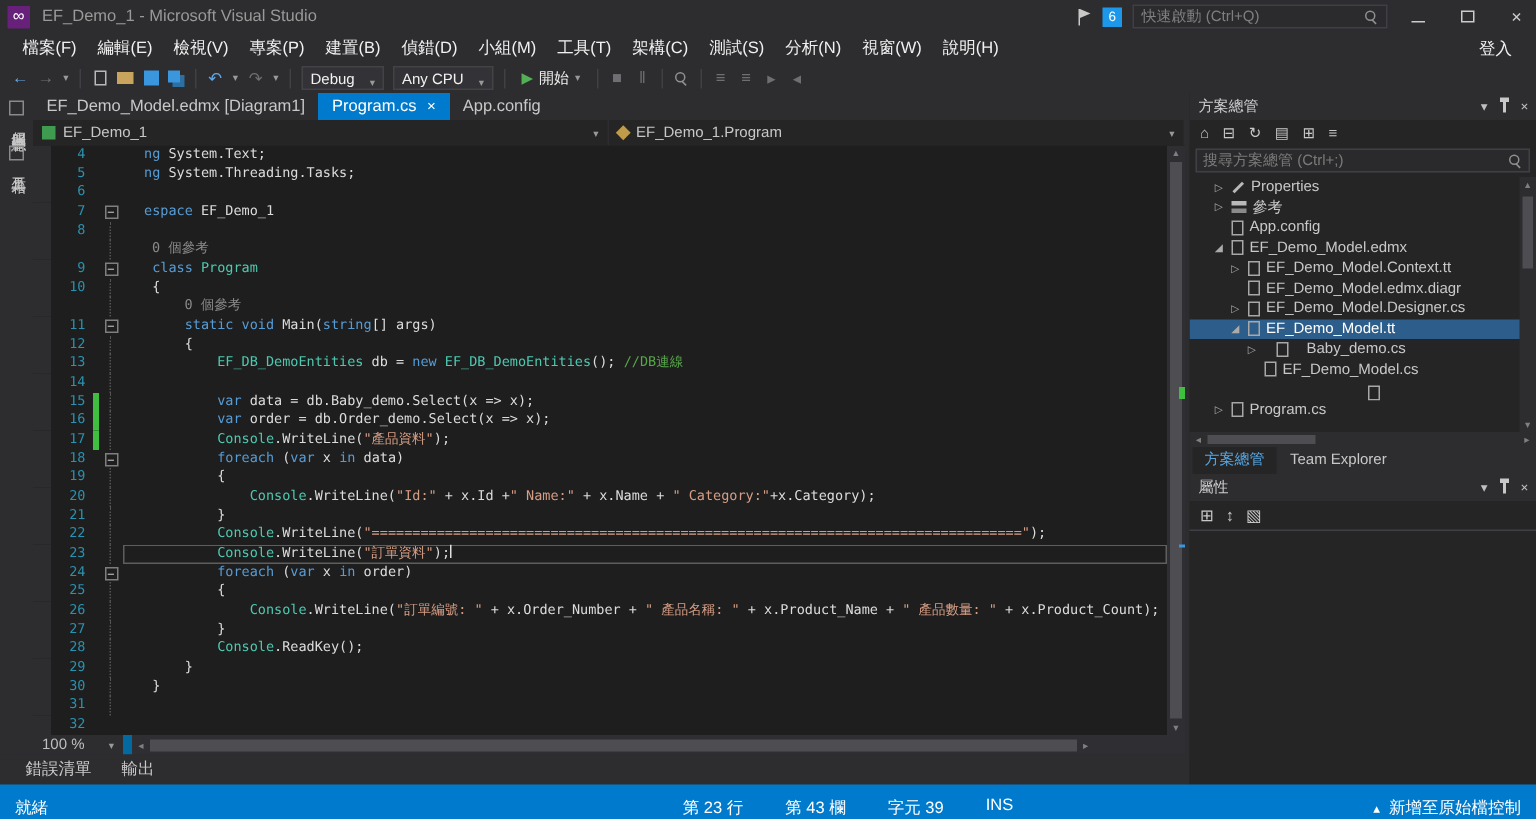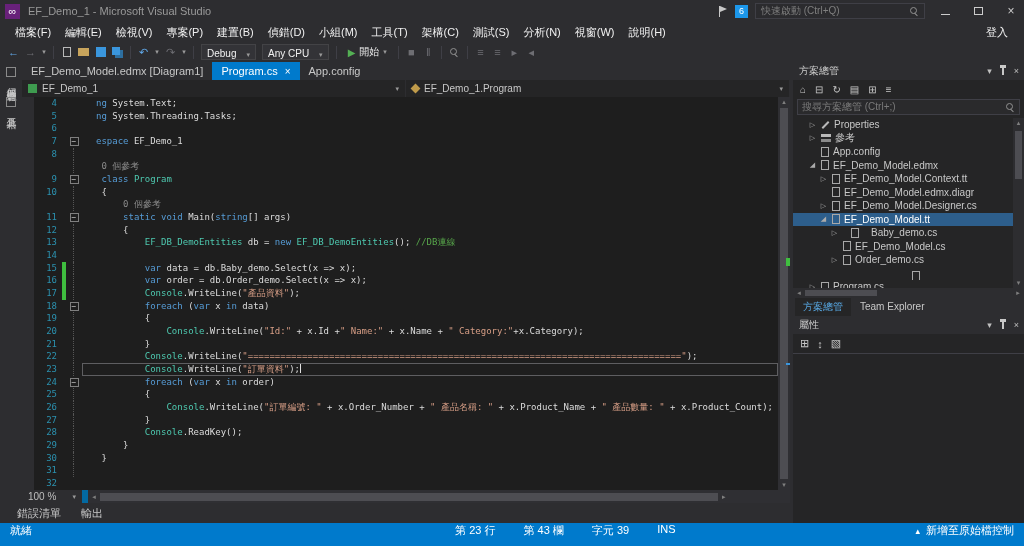--- a/index.html
+++ b/index.html
@@ -111,21 +111,21 @@
 .sevthumb{width:7px;height:48px;background:#4D4D52;margin-top:3px;}
 .sehscroll{height:10px;background:#2D2D30;display:flex;align-items:center;flex:none;}
 .sehthumb{height:6px;width:72px;background:#4D4D52;}
 #se-bottom-tabs{height:18px;background:#2D2D30;display:flex;align-items:center;padding-left:2px;gap:1px;flex:none;}
 .setab{padding:0 8px;font-size:10px;color:#C8C8C8;line-height:18px;}
 .setab.act{color:#57A6E0;background:#252526;}
 .proptoolbar{height:20px;display:flex;align-items:center;gap:8px;padding-left:7px;color:#C8C8C8;font-size:11px;border-bottom:1px solid #3F3F46;flex:none;}
 .propcontent{flex:1;background:#252526;}
 
 
-#statusbar{position:absolute;left:0;top:523px;width:1024px;height:23px;background:#007ACC;display:flex;align-items:flex-start;color:#FFF;font-size:11px;padding:0 10px;}
+#statusbar{position:absolute;left:0;top:523px;width:1024px;height:23px;background:#007ACC;display:flex;align-items:flex-end;color:#FFF;font-size:11px;padding:0 10px;}
 .sb-mid{margin-left:auto;display:flex;gap:28px;white-space:nowrap;}
 .sb-right{margin-left:240px;display:flex;align-items:center;gap:6px;white-space:nowrap;}
 .pubarrow{font-size:9px;color:#FFF;}
 </style>
 </head>
 <body>
 
 <div id="app">
 
   <div class="titlebar">
@@ -577,25 +577,20 @@
           <div class="trow" style="padding-left: 37px; gap: 12px;">
             <span class="tarrow">▷</span>
             <span class="ticon ic-tpage"></span>
             <span class="tlabel">Baby_demo.cs</span>
           </div>
           <div class="trow" style="padding-left: 37px;">
             <span class="tarrow"></span>
             <span class="ticon ic-tpage"></span>
             <span class="tlabel">EF_Demo_Model.cs</span>
           </div>
-          <div class="trow" style="padding-left: 37px;">
-            <span class="tarrow">▷</span>
-            <span class="ticon ic-tpage"></span>
-            <span class="tlabel">Order_demo.cs</span>
-          </div>
           <div class="trow" style="padding-left: 15px; flex-direction: column;">
             <span class="tarrow"></span>
             <span class="ticon ic-tpage"></span>
             <span class="tlabel">packages.config</span>
           </div>
           <div class="trow" style="padding-left: 15px;">
             <span class="tarrow">▷</span>
             <span class="ticon ic-tpage"></span>
             <span class="tlabel">Program.cs</span>
           </div>

